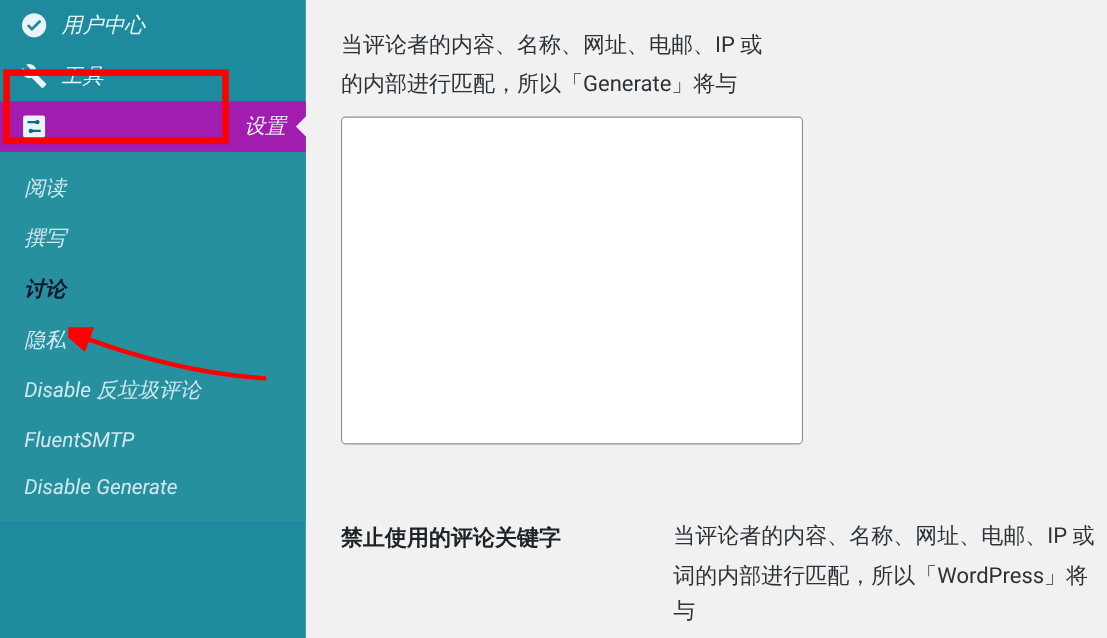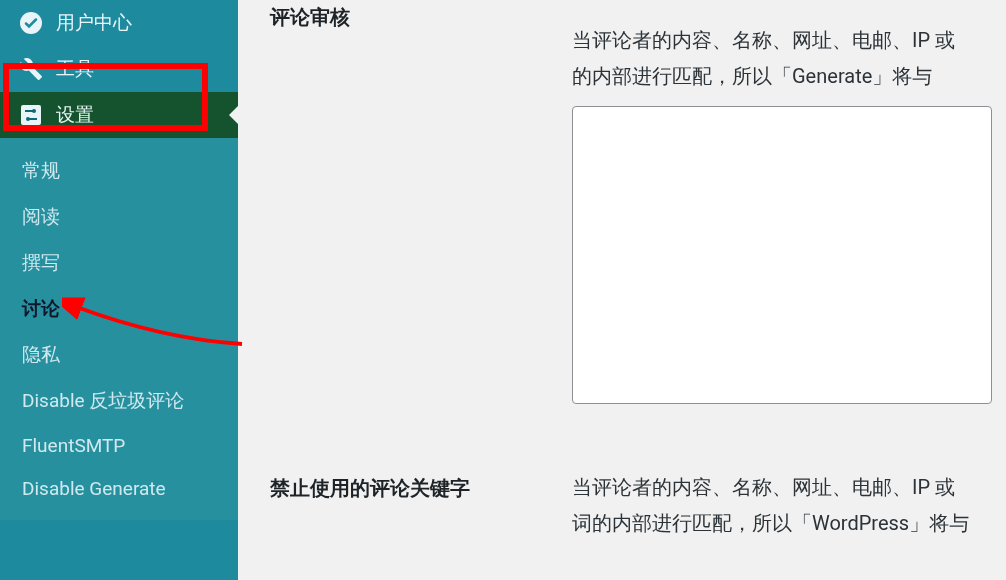--- a/index.html
+++ b/index.html
@@ -9,39 +9,41 @@
       font-family: -apple-system, BlinkMacSystemFont, "Segoe UI", Roboto, "Helvetica Neue", Arial, sans-serif;
     }
     body {
       width: 1006px;
       height: 580px;
       overflow: hidden;
       display: flex;
       background: #f1f1f1;
     }
     .sidebar {
-      width: 238px;
+      width: 278px;
       background: #1e8a9e;
       color: #fff;
       flex-shrink: 0;
       position: relative;
+      font-style: italic;
     }
     .menu-item {
       display: flex;
       align-items: center;
       padding: 10px 18px;
       font-size: 19px;
       cursor: pointer;
       color: #e8f4f7;
       gap: 12px;
       min-height: 46px;
     }
     .menu-item.current {
-      background: #14532d;
+      background: #a21caf;
       position: relative;
+      justify-content: space-between;
     }
     .menu-item.current::after {
       content: "";
       position: absolute;
       right: -1px;
       top: 50%;
       transform: translateY(-50%);
       width: 0;
       height: 0;
       border-top: 10px solid transparent;
@@ -173,21 +175,20 @@
           <rect x="2" y="2" width="20" height="20" rx="2" fill="#e8f4f7"></rect>
           <path d="M6 8h8M18 8h0M6 8a2 2 0 1 1 0 0M6 16h0M10 16h8M18 16a2 2 0 1 1 0 0" stroke="#0a6a7d" stroke-width="2" fill="none"></path>
           <circle cx="15" cy="8" r="2" fill="#0a6a7d"></circle>
           <circle cx="9" cy="16" r="2" fill="#0a6a7d"></circle>
         </svg>
     </span>
     <span>设置</span>
   </div>
 
   <div class="submenu">
-    <div class="submenu-item">常规</div>
     <div class="submenu-item">阅读</div>
     <div class="submenu-item">撰写</div>
     <div class="submenu-item active">讨论</div>
     <div class="submenu-item">隐私</div>
     <div class="submenu-item">Disable 反垃圾评论</div>
     <div class="submenu-item">FluentSMTP</div>
     <div class="submenu-item">Disable Generate</div>
   </div>
 
   <div class="red-box"></div>
@@ -198,21 +199,20 @@
         <path d="M0,0 L0,6 L8,3 z" fill="#ff0000"></path>
       </marker>
     </defs>
     <path d="M180,50 Q100,45 12,12" stroke="#ff0000" stroke-width="4" fill="none" marker-end="url(#ah)"></path>
   </svg>
 </div>
 
 <div class="content">
 
   <div class="form-row">
-    <div class="form-label">评论审核</div>
     <div class="form-field">
       <div style="height:24px"></div>
       <div class="desc-text">当评论者的内容、名称、网址、电邮、IP 或</div>
       <div class="desc-text">的内部进行匹配，所以「Generate」将与</div>
       <textarea class="big-textarea" style=""></textarea>
     </div>
   </div>
 
   <div style="height:30px"></div>
 

